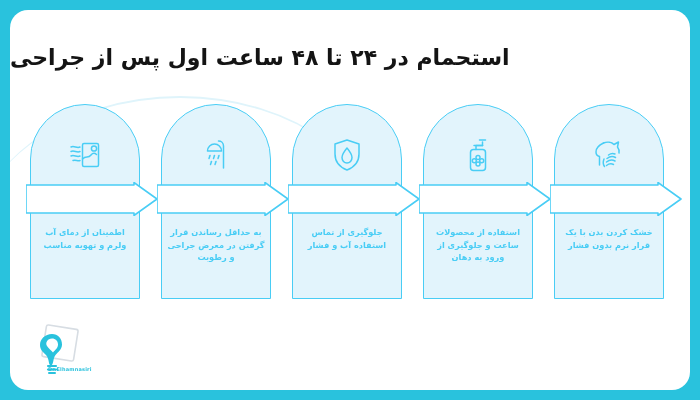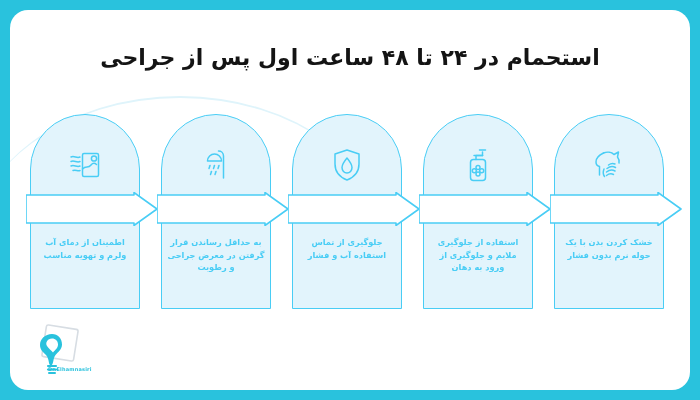--- a/index.html
+++ b/index.html
@@ -44,34 +44,34 @@
     border-top: 2px solid #dff4fb;
     border-radius: 50% 50% 0 0 / 60% 60% 0 0;
     pointer-events: none;
   }
 
   .title {
     position: absolute;
     left: 0;
     top: 34px;
     width: 680px;
-    text-align: center;
+    text-align: left;
     direction: rtl;
     font-size: 22px;
     font-weight: bold;
     color: #141414;
     letter-spacing: 0px;
     line-height: 1.3;
   }
 
   
   .cards {
     position: absolute;
     left: 20px;
-    top: 104px;
+    top: 94px;
     width: 650px;
     height: 195px;
   }
 
   .card {
     position: absolute;
     top: 0;
     width: 110px;
     height: 195px;
   }
@@ -228,42 +228,42 @@
             <circle cx="9.3" cy="23.8" r="2"></circle>
             <circle cx="16.7" cy="23.8" r="2"></circle>
             <circle cx="13" cy="27" r="2"></circle>
           </svg>
         </div>
         <div class="arrow-band">
           <svg width="140" height="34" viewBox="0 0 140 34">
             <path d="M0 3 H108 V0.5 L131 17 L108 33.5 V31 H0 Z" fill="#ffffff" stroke="#49cdf5" stroke-width="1.6" stroke-linejoin="round"></path>
           </svg>
         </div>
-        <div class="card-caption">استفاده از جلوگیری ملایم و جلوگیری از ورود به دهان</div>
+        <div class="card-caption">استفاده از محصولات ساعت و جلوگیری از ورود به دهان</div>
       </div>
 
       <div class="card" style="left:524px;">
         <div class="card-body"></div>
         <div class="icon-wrap">
           <svg width="34" height="32" viewBox="0 0 34 32" fill="none" stroke="#49cdf5" stroke-width="1.5" stroke-linecap="round" stroke-linejoin="round">
             <path d="M11.5 4 C7 6 4 9.5 4 13 C4 15.5 5.5 17 7.5 17.5 L7.5 26"></path>
             <path d="M11.5 4 C15 2.5 19.5 3 22 5.5 L26.5 3 L25.5 8 C27 10 27.5 12 27 14"></path>
             <path d="M16.5 16 C18.5 14.5 21 14 23 15"></path>
             <path d="M15 19.5 C17.5 17.5 21 17 23.5 18.5"></path>
             <path d="M14.5 23 C17 21 20.5 20.5 23 22"></path>
             <path d="M14.5 26.5 C16.5 25 19.5 24.5 21.5 25.5"></path>
             <path d="M12 20 C11 22.5 11 25.5 12.5 27.5"></path>
           </svg>
         </div>
         <div class="arrow-band">
           <svg width="140" height="34" viewBox="0 0 140 34">
             <path d="M0 3 H108 V0.5 L131 17 L108 33.5 V31 H0 Z" fill="#ffffff" stroke="#49cdf5" stroke-width="1.6" stroke-linejoin="round"></path>
           </svg>
         </div>
-        <div class="card-caption">خشک کردن بدن با یک حوله نرم بدون فشار</div>
+        <div class="card-caption">خشک کردن بدن با یک قرار نرم بدون فشار</div>
       </div>
 
     </div>
 
     <div class="logo">
       <svg width="78" height="58" viewBox="0 0 78 58" fill="none">
         <rect x="22" y="5" width="32" height="32" rx="2" transform="rotate(9 38 21)" stroke="#d7dde3" stroke-width="1.6" fill="none"></rect>
         <path d="M30 12 C23 12 18 17 18 23 C18 28 21.5 30.5 24 33 C26 35 26.5 38 27 41 C27.5 43.5 29.5 44 30.5 42 C31.5 39.5 31.5 35.5 33.5 33 C36 30 40 27.5 40 22.5 C40 16.5 36 12 30 12 Z M30 16.5 C33.5 16.5 36 19 36 22.5 C36 26 33 28 31 30.5 C29.5 28.5 26.5 26.5 25 24 C23 21 25.5 16.5 30 16.5 Z" fill="#29c2dd"></path>
         <path d="M26 44 L34 44" stroke="#29c2dd" stroke-width="2.2" stroke-linecap="round"></path>
         <path d="M26 47.5 L34 47.5" stroke="#29c2dd" stroke-width="2.2" stroke-linecap="round"></path>

